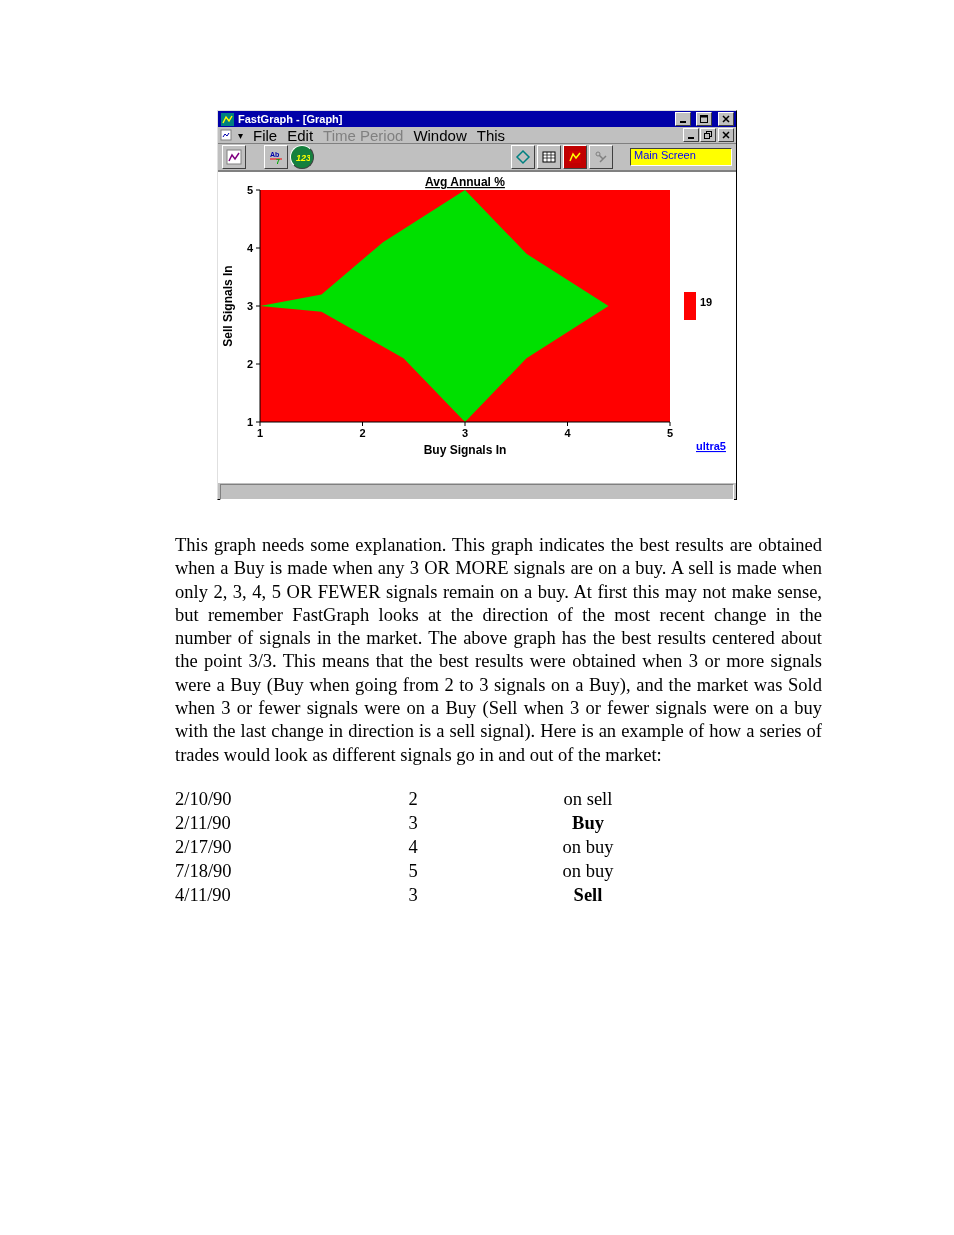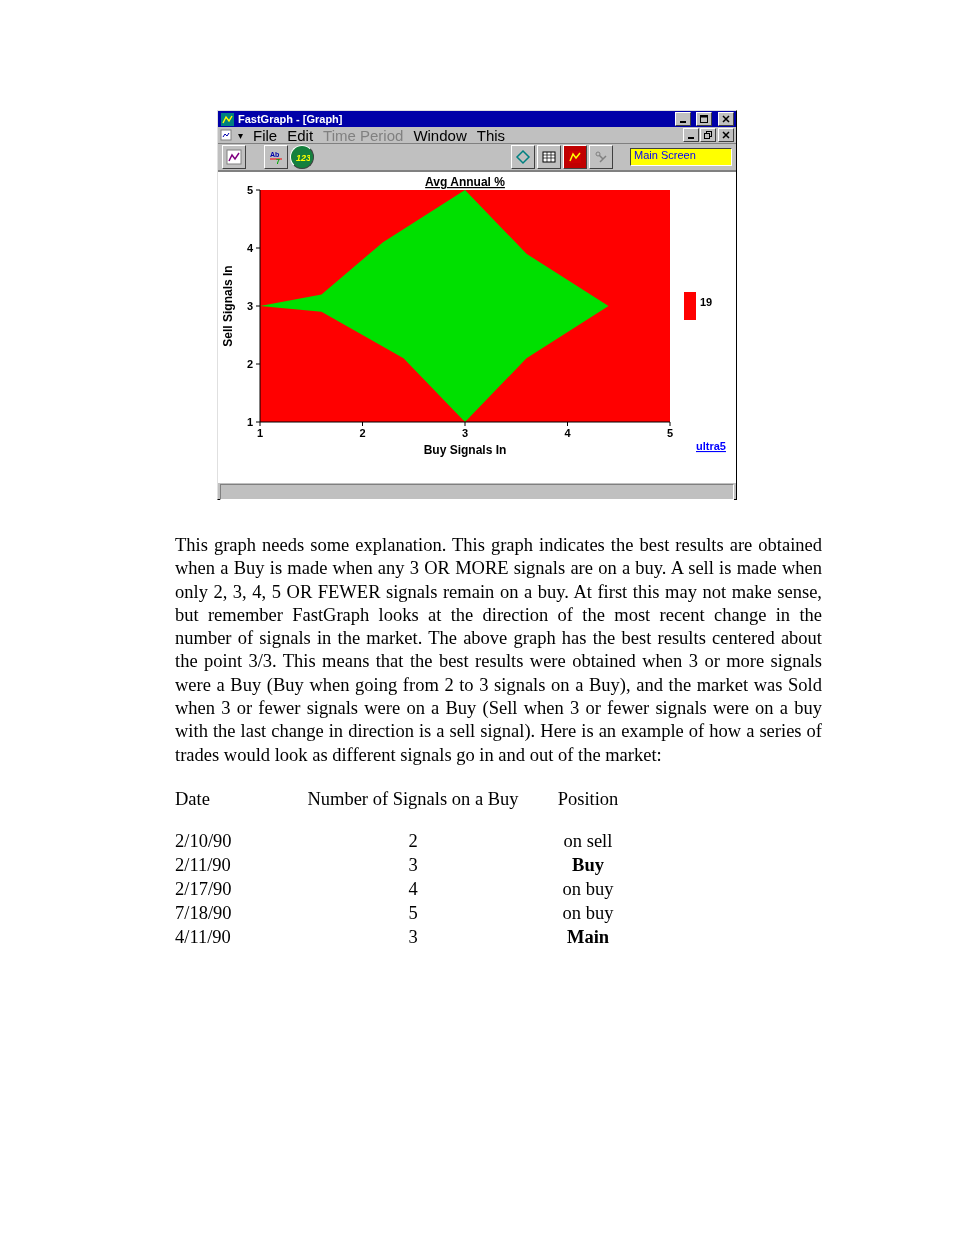--- a/index.html
+++ b/index.html
@@ -306,25 +306,20 @@
       <div class="statusbar">
         <div class="cell" style="flex:1;"></div>
       </div>
     </div>
   </div>
 
   <div class="body-text">
     <p class="para">This graph needs some explanation.  This graph indicates the best results are obtained when a Buy is made when any 3 OR MORE signals are on a buy.  A sell is made when only 2, 3, 4, 5 OR FEWER signals remain on a buy.  At first this may not make sense, but remember FastGraph looks at the direction of the most recent change in the number of signals in the market.  The above graph has the best results centered about the point 3/3.  This means that the best results were obtained when  3 or more signals were a Buy (Buy when going from 2 to 3 signals on a Buy), and the market was Sold when 3 or fewer signals were on a Buy (Sell when 3 or fewer signals were on a buy with the last change in direction is a sell signal).  Here is an example of how a series of trades would look as different signals go in and out of the market:</p>
 
     <div class="data-table" style="text-align:left;">
-      <div class="dt-row dt-head">
-        <div class="dt-c1">Date</div>
-        <div class="dt-c2">Number of Signals on a Buy</div>
-        <div class="dt-c3">Position</div>
-      </div>
       <div id="table-rows">
           <div class="dt-row">
             <div class="dt-c1">2/10/90</div>
             <div class="dt-c2">2</div>
             <div class="dt-c3">on sell</div>
           </div>
           <div class="dt-row">
             <div class="dt-c1">2/11/90</div>
             <div class="dt-c2">3</div>
             <div class="dt-c3 bold">Buy</div>
@@ -335,20 +330,20 @@
             <div class="dt-c3">on buy</div>
           </div>
           <div class="dt-row">
             <div class="dt-c1">7/18/90</div>
             <div class="dt-c2">5</div>
             <div class="dt-c3">on buy</div>
           </div>
           <div class="dt-row">
             <div class="dt-c1">4/11/90</div>
             <div class="dt-c2">3</div>
-            <div class="dt-c3 bold">Main</div>
+            <div class="dt-c3 bold">Sell</div>
           </div>
         </div>
     </div>
 
   </div>
 
 </div>
 
 </body></html>

